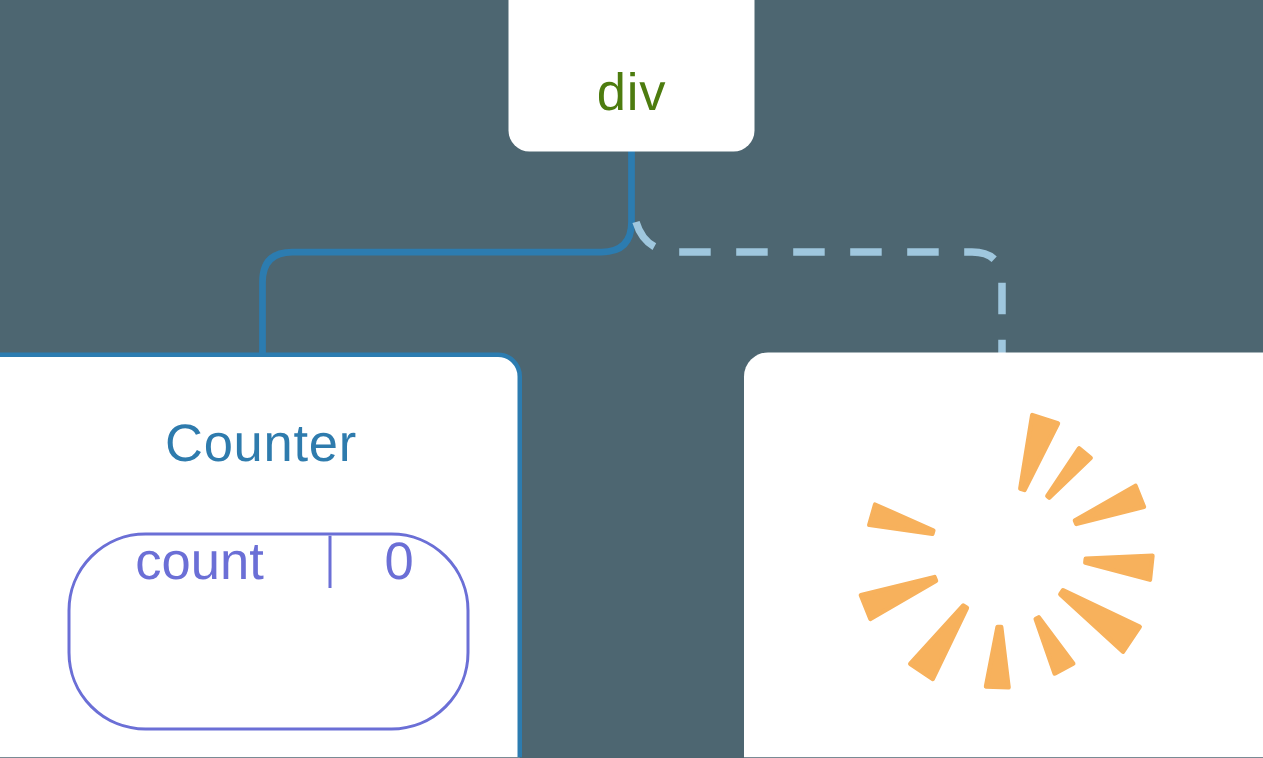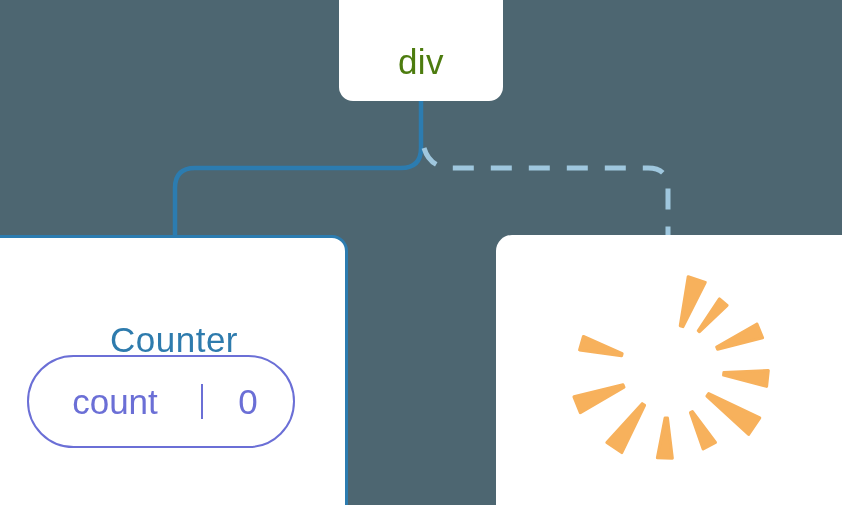--- a/index.html
+++ b/index.html
@@ -69,35 +69,34 @@
     border-radius: 16px;
     padding-top: 40px;
   }
   #node-counter .node-title {
     font-size: 35px;
     color: #2e7bad;
     text-align: center;
     letter-spacing: 0.5px;
     line-height: 1;
     margin-left: 24px;
-    margin-top: 44px;
   }
 
   
   .state-pill {
     position: absolute;
-    left: 48px;
+    left: 66px;
     top: 117px;
     width: 268px;
-    height: 93px;
+    height: 132px;
     border: 2px solid #6b6fd6;
     border-radius: 52px;
     box-sizing: border-box;
     display: flex;
-    align-items: center;
+    align-items: flex-start;
     overflow: hidden;
   }
   .state-pill .pill-key,
   .state-pill .pill-val {
     display: flex;
     align-items: center;
     justify-content: center;
     color: #6b6fd6;
     font-size: 35px;
     line-height: 1;

